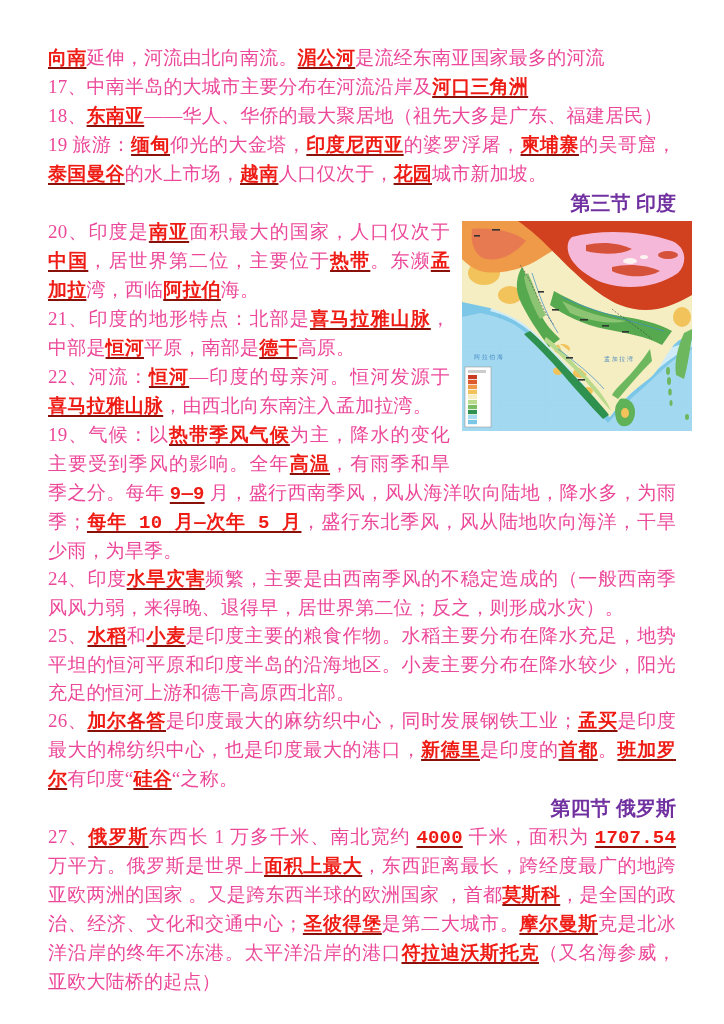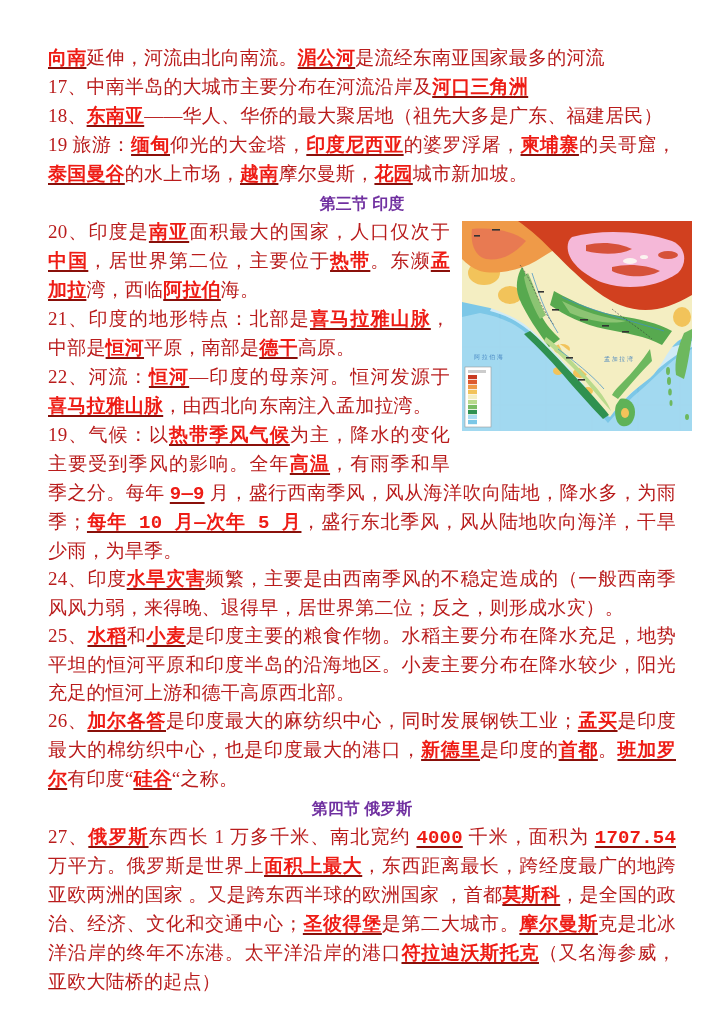--- a/index.html
+++ b/index.html
@@ -5,49 +5,49 @@
   html,body{margin:0;padding:0;}
   body{
     width:724px;height:1024px;overflow:hidden;background:#ffffff;
     font-family:"Liberation Serif","DejaVu Serif",serif;
   }
   .page{padding:44px 48px 0 48px;}
   .line{
     margin:0;font-size:19px;line-height:28px;color:#1c1c1c;
     text-align:justify;letter-spacing:0.2px;
   }
-  .run{color:#b91c1c;}
+  .run{color:#ec4899;}
   .hl{
     color:#ee1c15;font-weight:bold;
     font-family:Liberation Mono, monospace;
     text-decoration:underline;
     text-decoration-color:#8a100a;
     text-decoration-thickness:2px;
     text-underline-offset:3px;
   }
   .section-title{
-    margin:0;font-size:16px;line-height:29px;text-align:center;
+    margin:0;font-size:20px;line-height:29px;text-align:right;
     color:#7030a0;font-weight:bold;
     font-family:"Liberation Sans","DejaVu Sans",sans-serif;
   }
   .map-float{
     float:right;width:230px;height:210px;
     margin:3px -16px 30px 12px;
   }
   .map-float svg{display:block;width:230px;height:210px;}
 </style>
 </head>
 <body>
 
 <div class="page">
 
   <p class="line"><span class="hl">向南</span><span class="run">延伸，河流由北向南流。</span><span class="hl">湄公河</span><span class="run">是流经东南亚国家最多的河流</span></p>
   <p class="line"><span class="run">17、中南半岛的大城市主要分布在河流沿岸及</span><span class="hl">河口三角洲</span></p>
   <p class="line"><span class="run">18、</span><span class="hl">东南亚</span><span class="run">——华人、华侨的最大聚居地（祖先大多是广东、福建居民）</span></p>
-  <p class="line"><span class="run">19 旅游：</span><span class="hl">缅甸</span><span class="run">仰光的大金塔，</span><span class="hl">印度尼西亚</span><span class="run">的婆罗浮屠，</span><span class="hl">柬埔寨</span><span class="run">的吴哥窟，</span><span class="hl">泰国曼谷</span><span class="run">的水上市场，</span><span class="hl">越南</span><span class="run">摩尔曼斯，</span><span class="hl">花园</span><span class="run">城市新加坡。</span></p>
+  <p class="line"><span class="run">19 旅游：</span><span class="hl">缅甸</span><span class="run">仰光的大金塔，</span><span class="hl">印度尼西亚</span><span class="run">的婆罗浮屠，</span><span class="hl">柬埔寨</span><span class="run">的吴哥窟，</span><span class="hl">泰国曼谷</span><span class="run">的水上市场，</span><span class="hl">越南</span><span class="run">人口仅次于，</span><span class="hl">花园</span><span class="run">城市新加坡。</span></p>
 
   <h2 class="section-title">第三节 印度</h2>
 
   <div class="map-float">
     <svg viewBox="0 0 230 210" xmlns="http://www.w3.org/2000/svg">
 
       <rect x="0" y="0" width="230" height="210" fill="#7cc7e7"></rect>
 
       <g stroke="#5fb2d8" stroke-width="0.6" opacity="0.55">
         <line x1="38" y1="0" x2="38" y2="210"></line>

